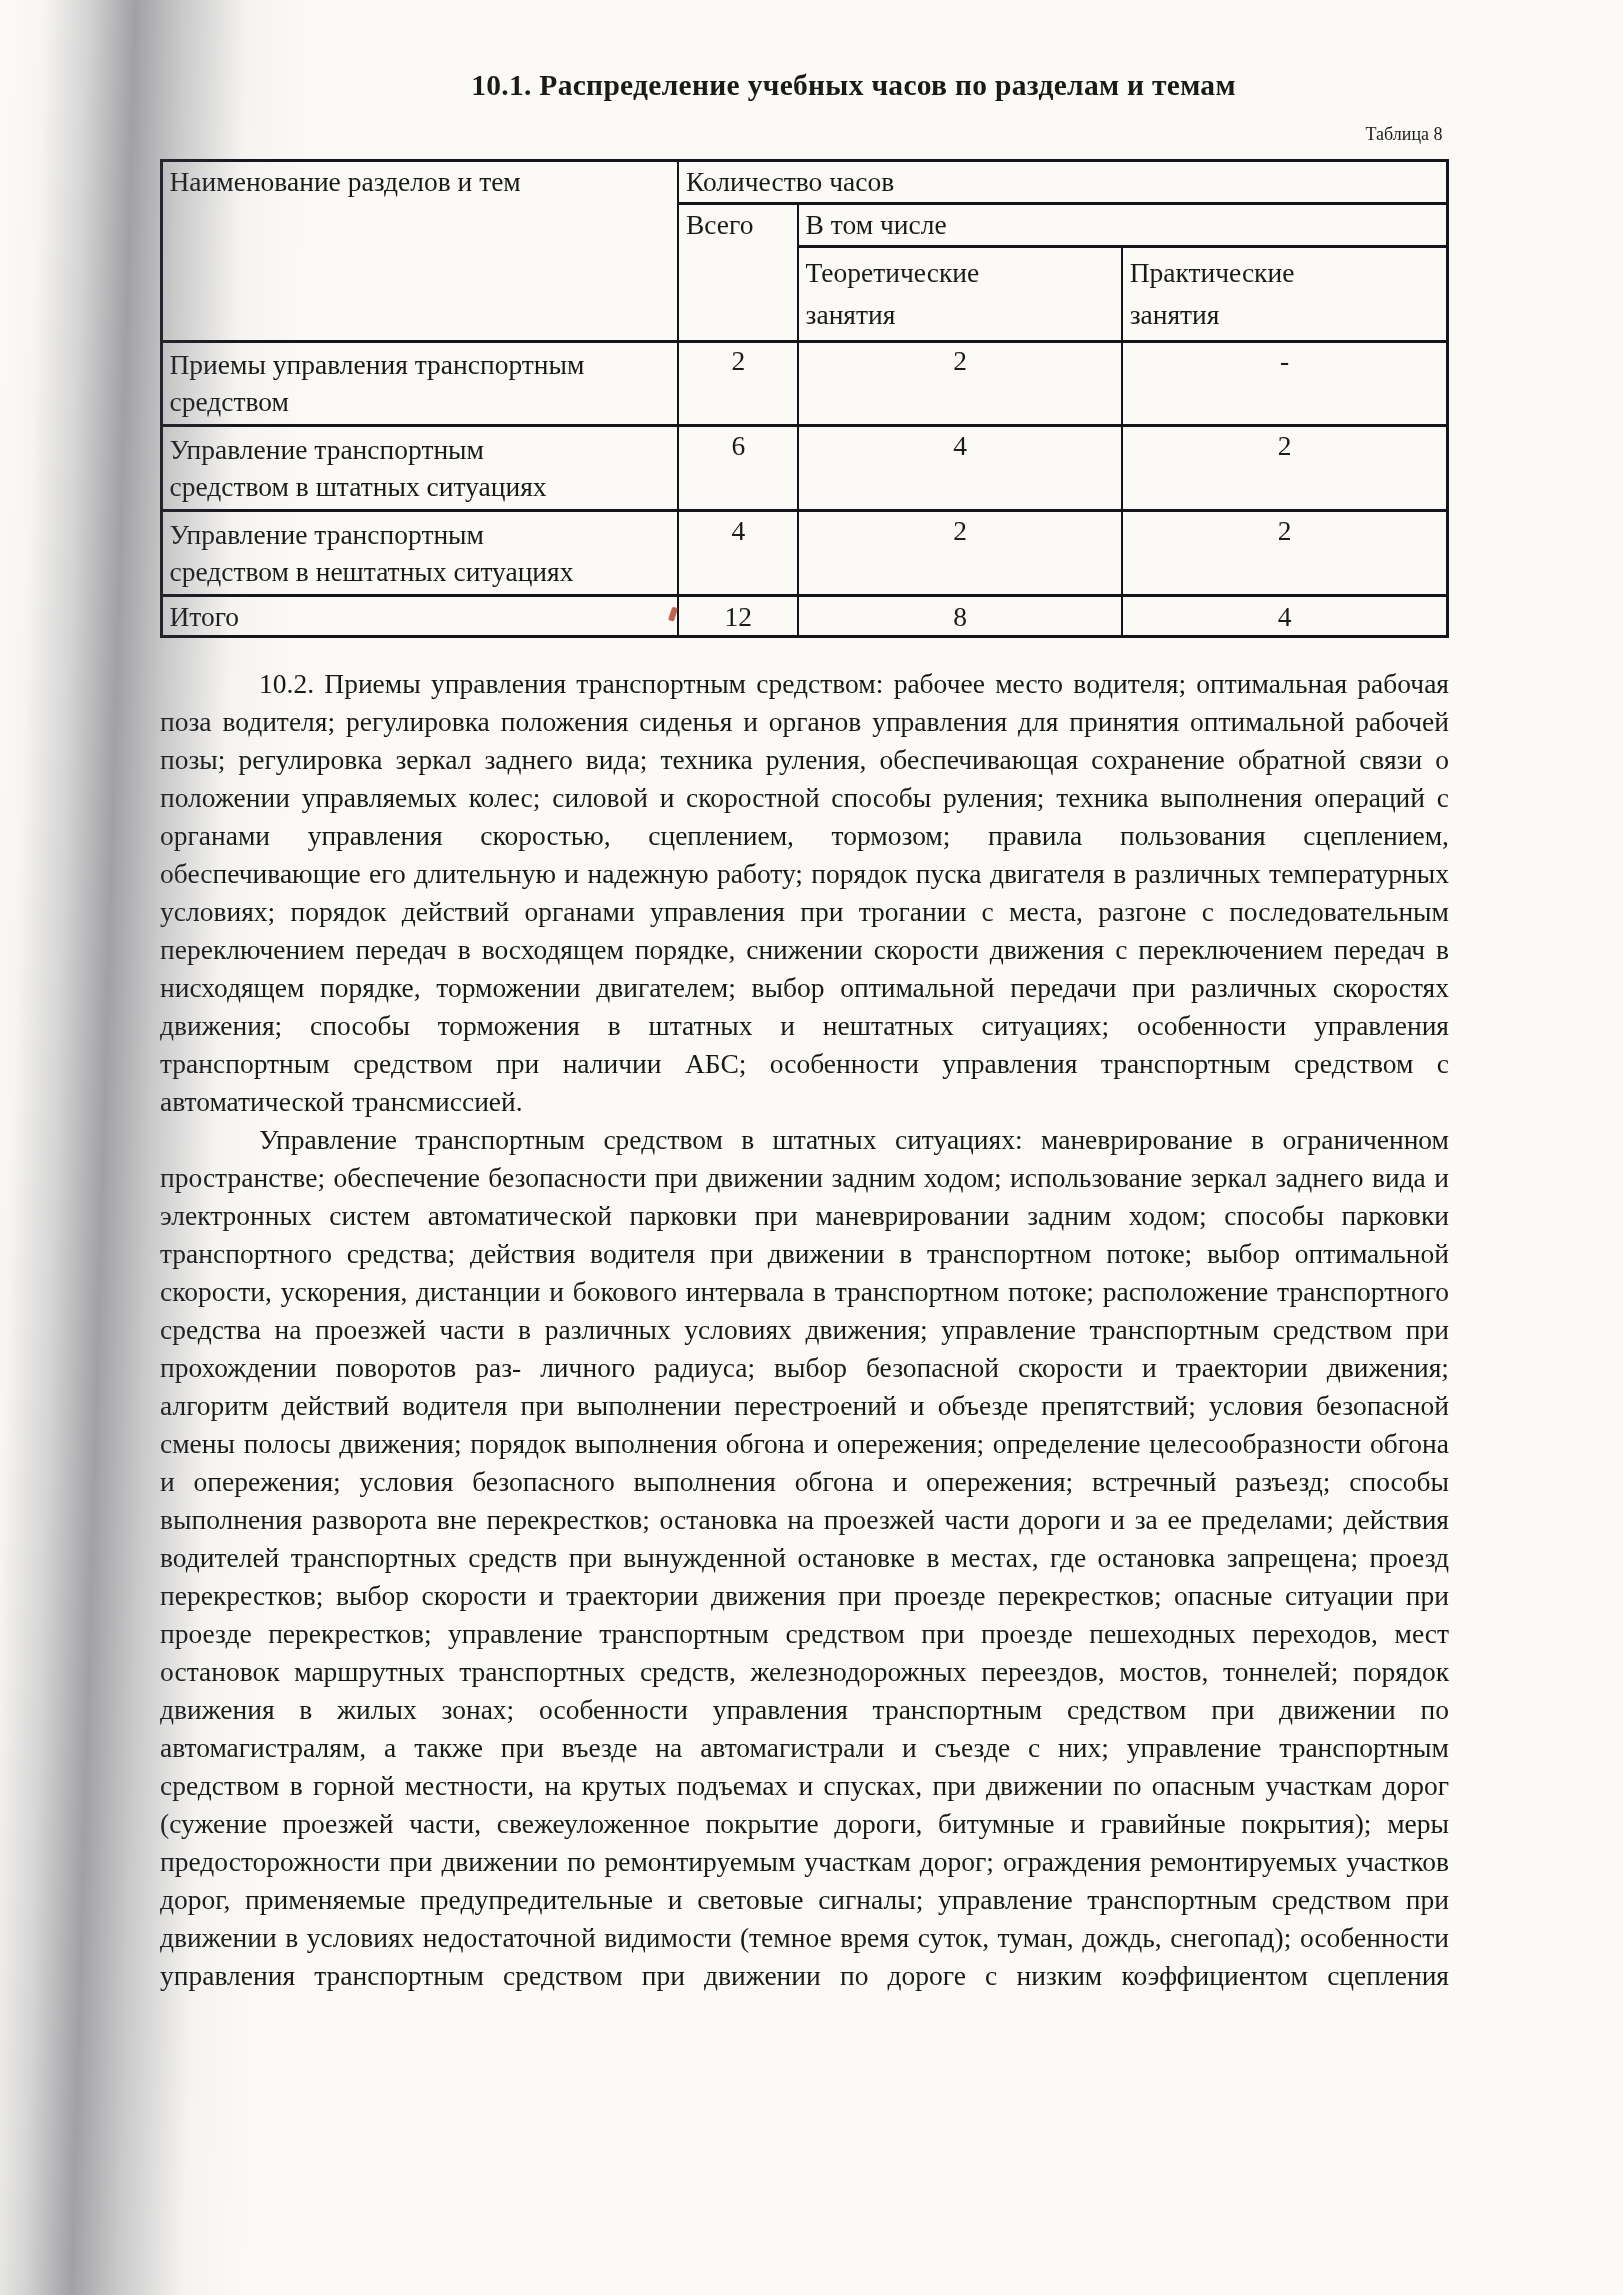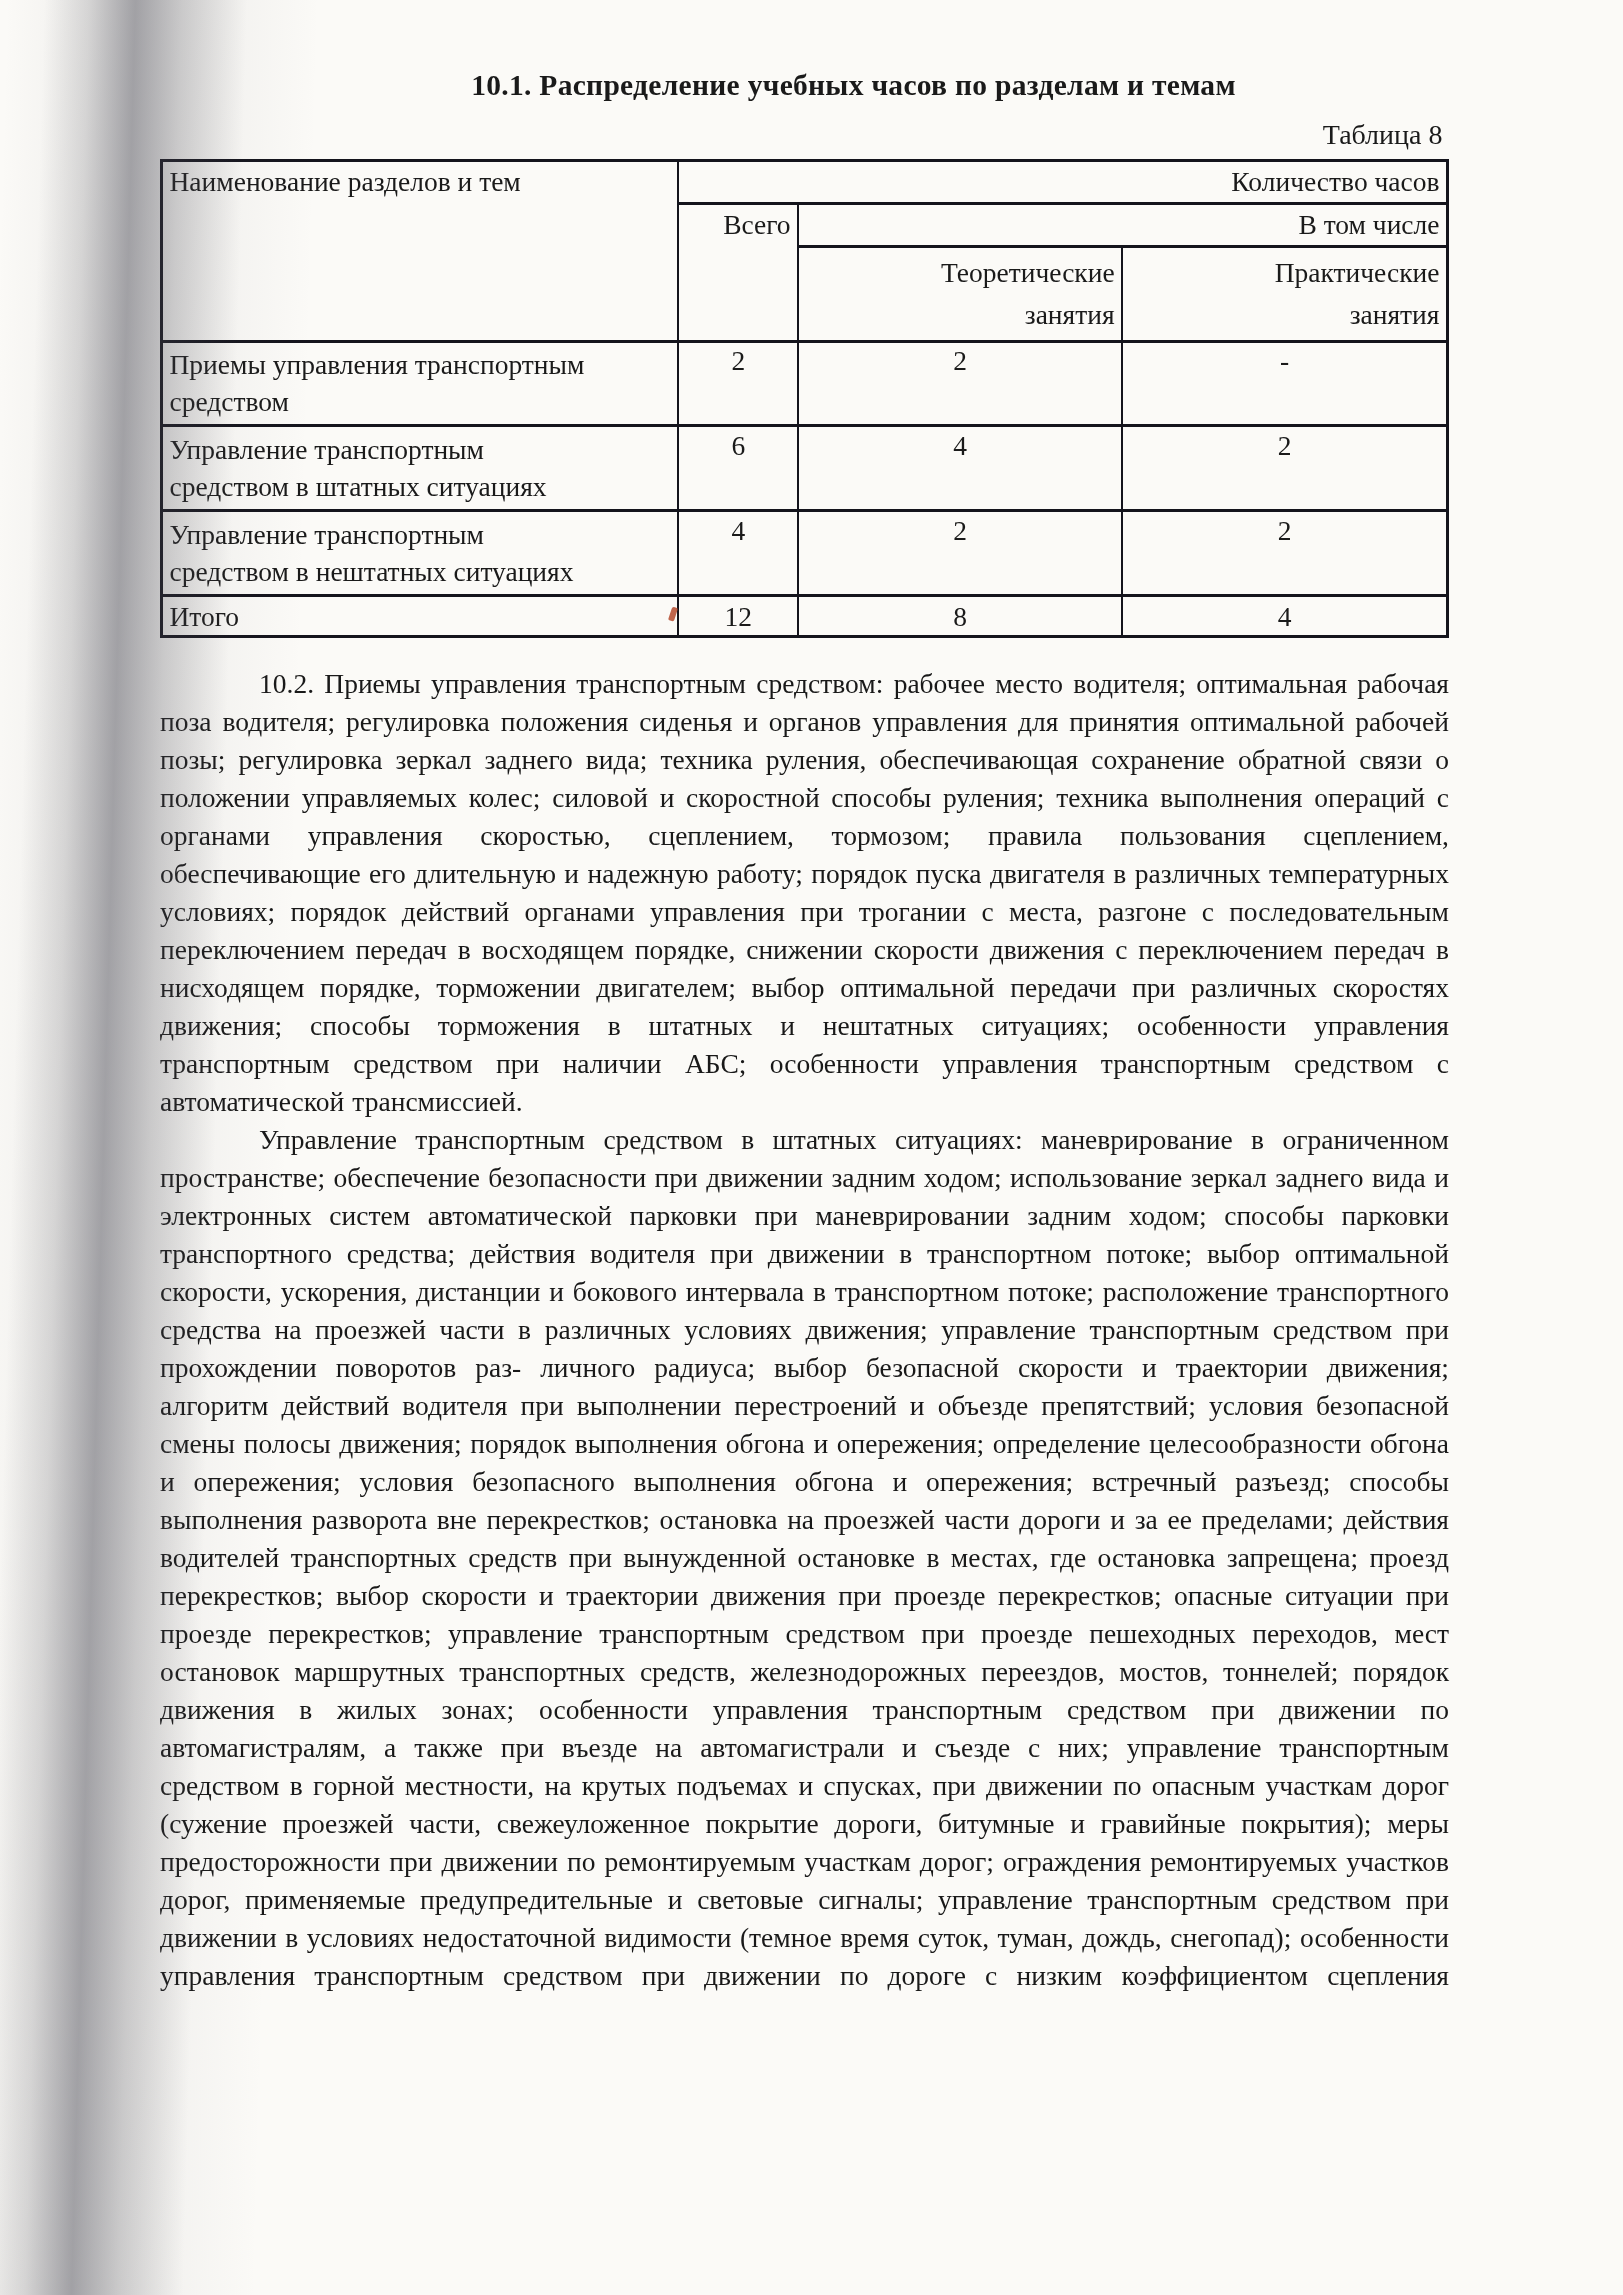--- a/index.html
+++ b/index.html
@@ -35,40 +35,40 @@
     pointer-events:none;z-index:5;
   }
   .content{
     position:absolute;left:160px;top:68px;width:1289px;z-index:2;
   }
   .section-title{
     font-size:29.5px;font-weight:bold;line-height:34px;
     text-align:center;padding-left:98px;letter-spacing:0.3px;
   }
   .table-caption{
-    margin-top:17px;font-size:28px;line-height:31px;text-align:right;
+    margin-top:17px;font-size:18px;line-height:31px;text-align:right;
     padding-right:6.5px;
   }
   table.hours{
     margin-top:9.2px;width:100%;border-collapse:collapse;
     font-size:27.5px;table-layout:fixed;
   }
   table.hours{border:3.3px solid #14141c;}
   table.hours th, table.hours td{
     border:2px solid #14141c;
     border-top-width:3.3px;border-bottom-width:3.3px;
     font-weight:normal;vertical-align:top;
     padding:3.9px 6.5px;
   }
   tr.hr1{height:37px;}
   tr.hr2{height:41px;}
   tr.hr3{height:79px;}
   tr.rdata{height:84px;}
   tr.rtotal{height:41px;}
-  .c-center{text-align:right;}
+  .c-center{text-align:left;}
   .c-namehead{text-align:left;padding-top:6.5px;}
   .c-total{padding-top:7.9px;margin-top:20px;}
   .c-sub{line-height:42px;padding-top:5.2px;white-space:pre-line;margin-left:31px;}
   .c-rowname{
     text-align:left;line-height:37px;padding:5.2px 6.5px 0 6.5px;
     white-space:pre-line;
   }
   .c-num{text-align:center;line-height:30px;padding-top:6.5px;}
   tr.rtotal .c-rowname{line-height:29px;padding-top:5.2px;}
   tr.rtotal .c-num{line-height:29px;padding-top:5.2px;}

